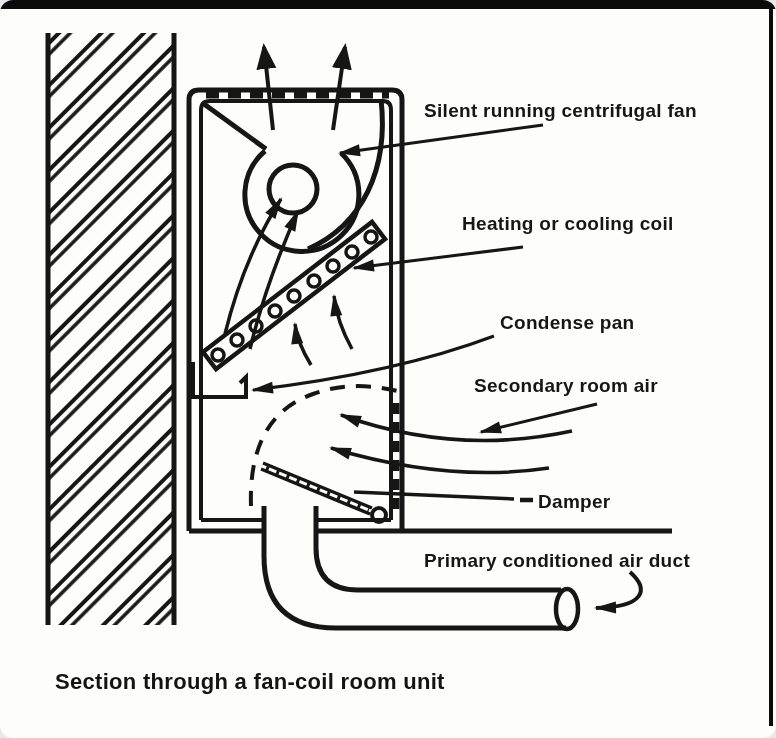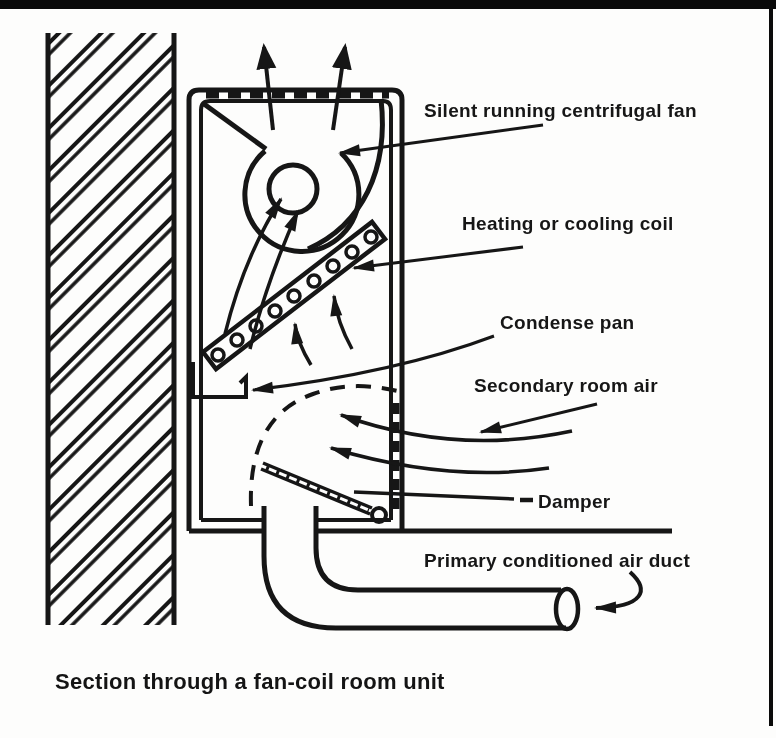--- a/index.html
+++ b/index.html
@@ -2,20 +2,21 @@
 <html><head>
 <meta charset="utf-8">
 <style>
   html,body{margin:0;padding:0;background:#e8e8e8;}
   .page{
     position:relative;
     width:776px;height:738px;
     background:#fdfdfc;
     overflow:hidden;
     font-family:"Liberation Sans", sans-serif;
+    border-radius:13px;
   }
   svg{display:block}
   .lbl{
     font-family:"Liberation Sans", sans-serif;
     font-weight:bold;
     font-size:19px;
     fill:#161616;
     letter-spacing:.3px;
   }
   .caption{

